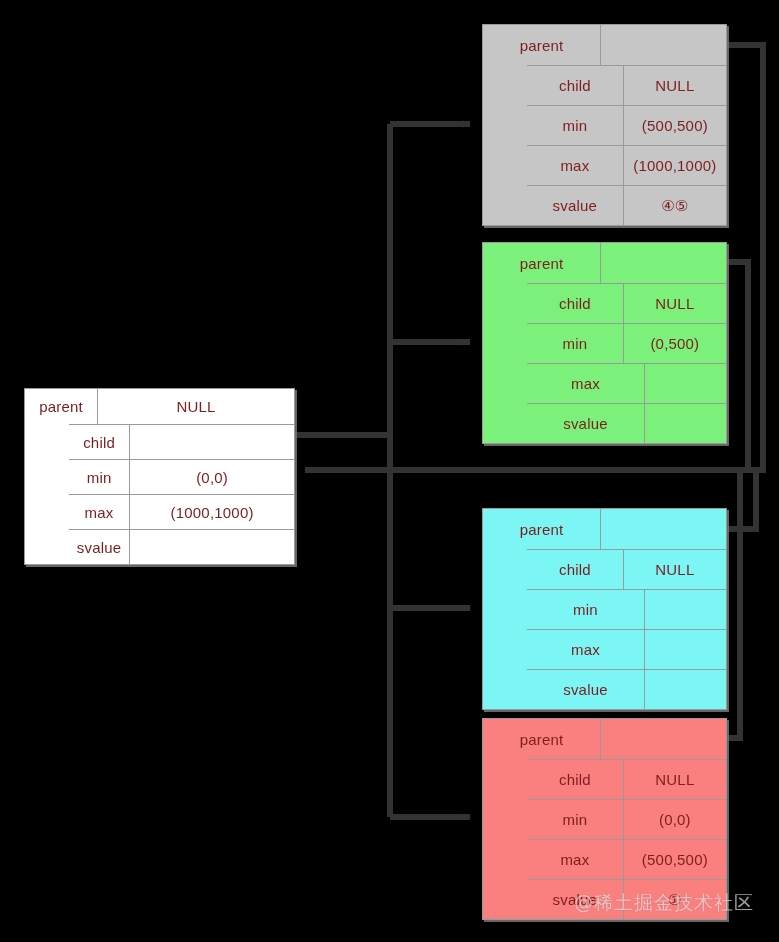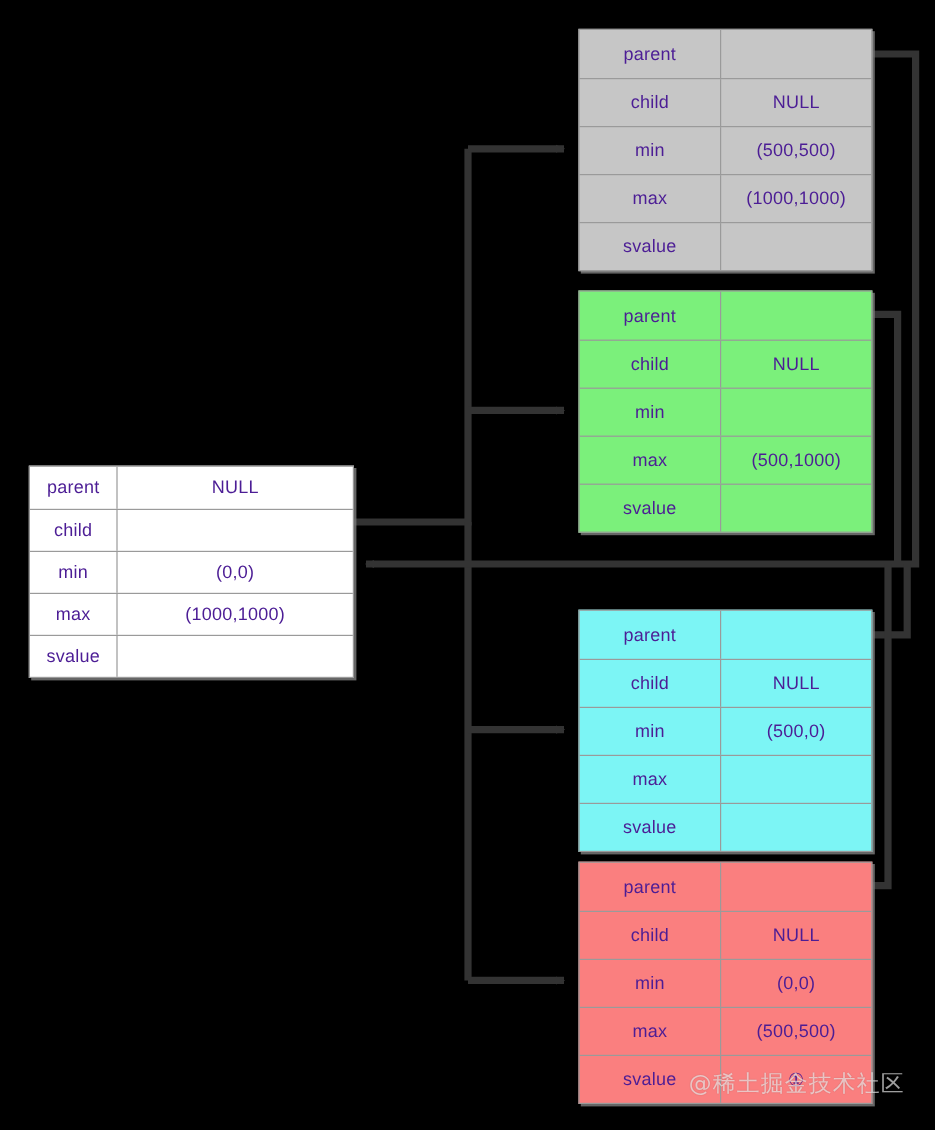--- a/index.html
+++ b/index.html
@@ -42,28 +42,29 @@
     box-sizing: border-box;
     border: 1px solid #9a9a9a;
     box-shadow: 2px 2px 0 rgba(120,120,120,0.85);
   }
   .node .row {
     display: flex;
     box-sizing: border-box;
   }
   .node .row + .row {
     border-top: 1px solid #9a9a9a;
+    margin-left: 44px;
   }
   .node .cell {
     box-sizing: border-box;
     display: flex;
     align-items: center;
     justify-content: center;
     font-size: 15px;
-    color: #4c1d95;
+    color: #7f1d1d;
     letter-spacing: 0.2px;
     white-space: nowrap;
     overflow: hidden;
   }
   .node .cell.key {
     border-right: 1px solid #9a9a9a;
   }
 
   
   #node-root {
@@ -177,56 +178,56 @@
     <div class="row">
       <div class="cell key">min</div>
       <div class="cell val">(500,500)</div>
     </div>
     <div class="row">
       <div class="cell key">max</div>
       <div class="cell val">(1000,1000)</div>
     </div>
     <div class="row">
       <div class="cell key">svalue</div>
+      <div class="cell val">④⑤</div>
     </div>
   </div>
 
   <div class="node child" id="node-green">
     <div class="row">
       <div class="cell key">parent</div>
       <div class="cell val"></div>
     </div>
     <div class="row">
       <div class="cell key">child</div>
       <div class="cell val">NULL</div>
     </div>
     <div class="row">
       <div class="cell key">min</div>
-    </div>
-    <div class="row">
-      <div class="cell key">max</div>
-      <div class="cell val">(500,1000)</div>
+      <div class="cell val">(0,500)</div>
+    </div>
+    <div class="row">
+      <div class="cell key">max</div>
     </div>
     <div class="row">
       <div class="cell key">svalue</div>
     </div>
   </div>
 
   <div class="node child" id="node-cyan">
     <div class="row">
       <div class="cell key">parent</div>
       <div class="cell val"></div>
     </div>
     <div class="row">
       <div class="cell key">child</div>
       <div class="cell val">NULL</div>
     </div>
     <div class="row">
       <div class="cell key">min</div>
-      <div class="cell val">(500,0)</div>
     </div>
     <div class="row">
       <div class="cell key">max</div>
     </div>
     <div class="row">
       <div class="cell key">svalue</div>
     </div>
   </div>
 
   <div class="node child" id="node-red">

